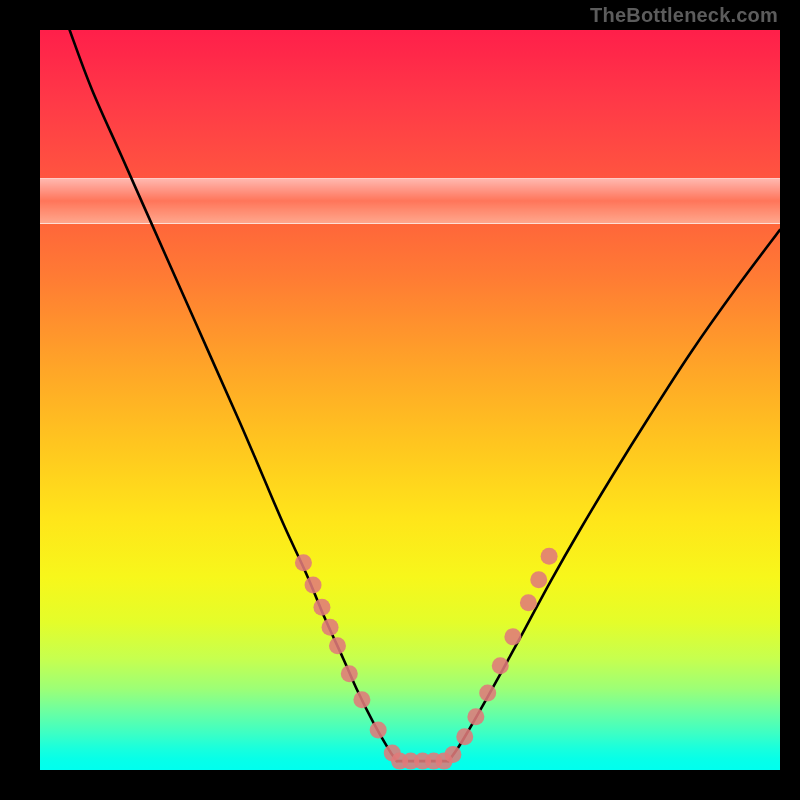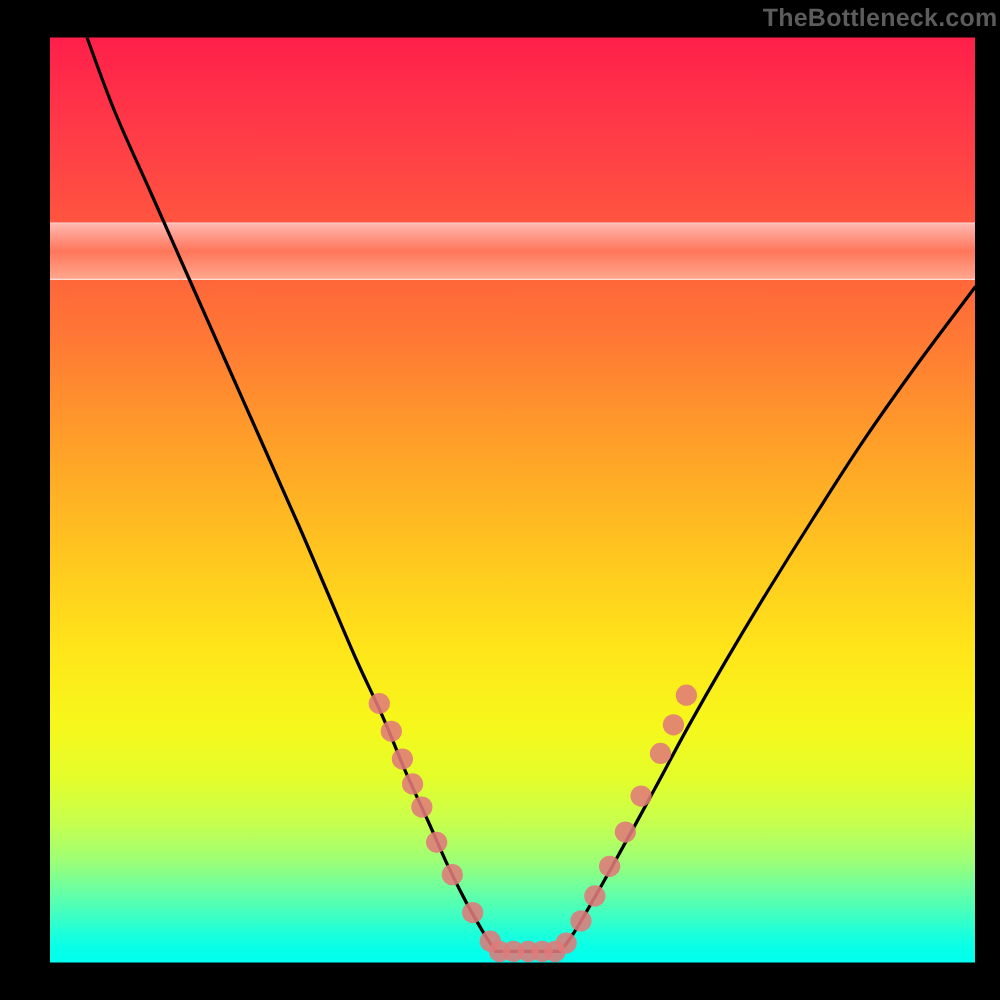--- a/index.html
+++ b/index.html
@@ -58,21 +58,21 @@
   .svg-layer {
     position: absolute;
     left: 0;
     top: 0;
     width: 100%;
     height: 100%;
   }
   .watermark {
     position: absolute;
     top: 4px;
-    right: 2px;
+    right: 22px;
     color: #5c5c5c;
     font-size: 20px;
     font-weight: 600;
     letter-spacing: 0.2px;
     user-select: none;
   }
 </style>
 </head>
 <body>
 

